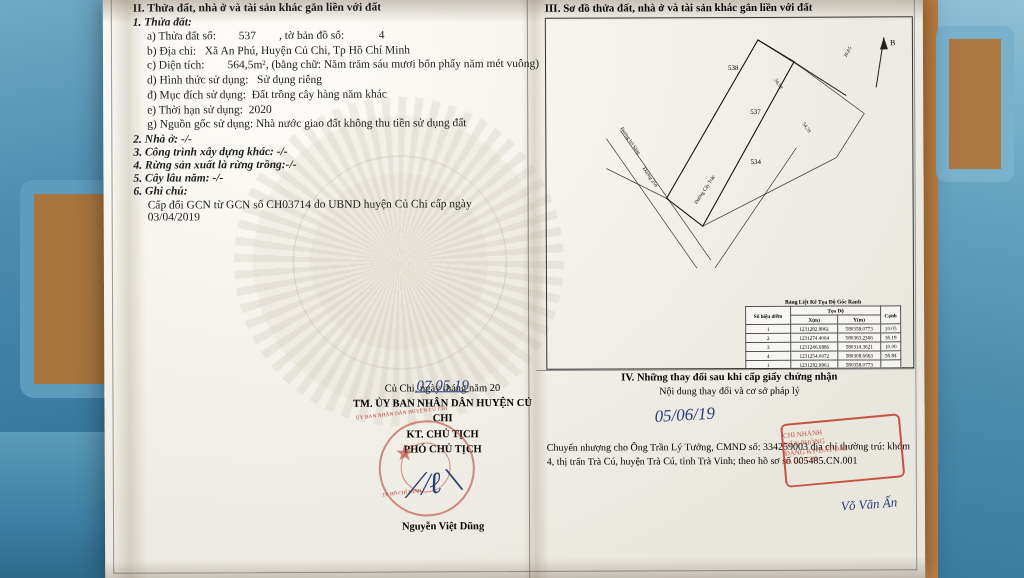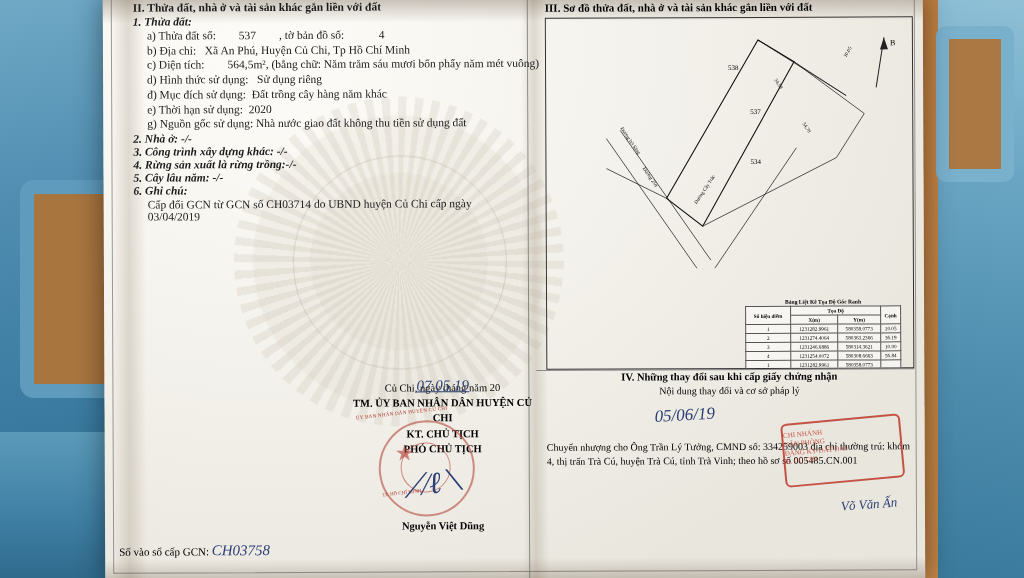--- a/index.html
+++ b/index.html
@@ -170,24 +170,20 @@
     <div class="l b">KT. CHỦ TỊCH</div>
     <div class="l b">PHÓ CHỦ TỊCH</div>
     <div id="round-seal"></div>
     <div id="seal-text-top">ỦY BAN NHÂN DÂN HUYỆN CỦ CHI</div>
     <div id="seal-text-bot">TP. HỒ CHÍ MINH</div>
     <div id="star">★</div>
     <div id="scribble">⟋∕ℓ⟍</div>
     <div class="name">Nguyễn Việt Dũng</div>
   </div>
 
-  <div id="bottom-line">
-    <span>Số vào sổ cấp GCN:</span>
-    <span id="bottom-hw">CH03758</span>
-  </div>
 
   <div id="right-col">
     <div id="right-title">III. Sơ đồ thửa đất, nhà ở và tài sản khác gắn liền với đất</div>
 
     <div id="map-box">
       <svg width="366" height="350" viewBox="0 0 366 350">
 
         <g>
           <line x1="330" y1="70" x2="338" y2="20" stroke="#222" stroke-width="1"></line>
           <polygon points="338,20 334,32 342,32" fill="#222"></polygon>

